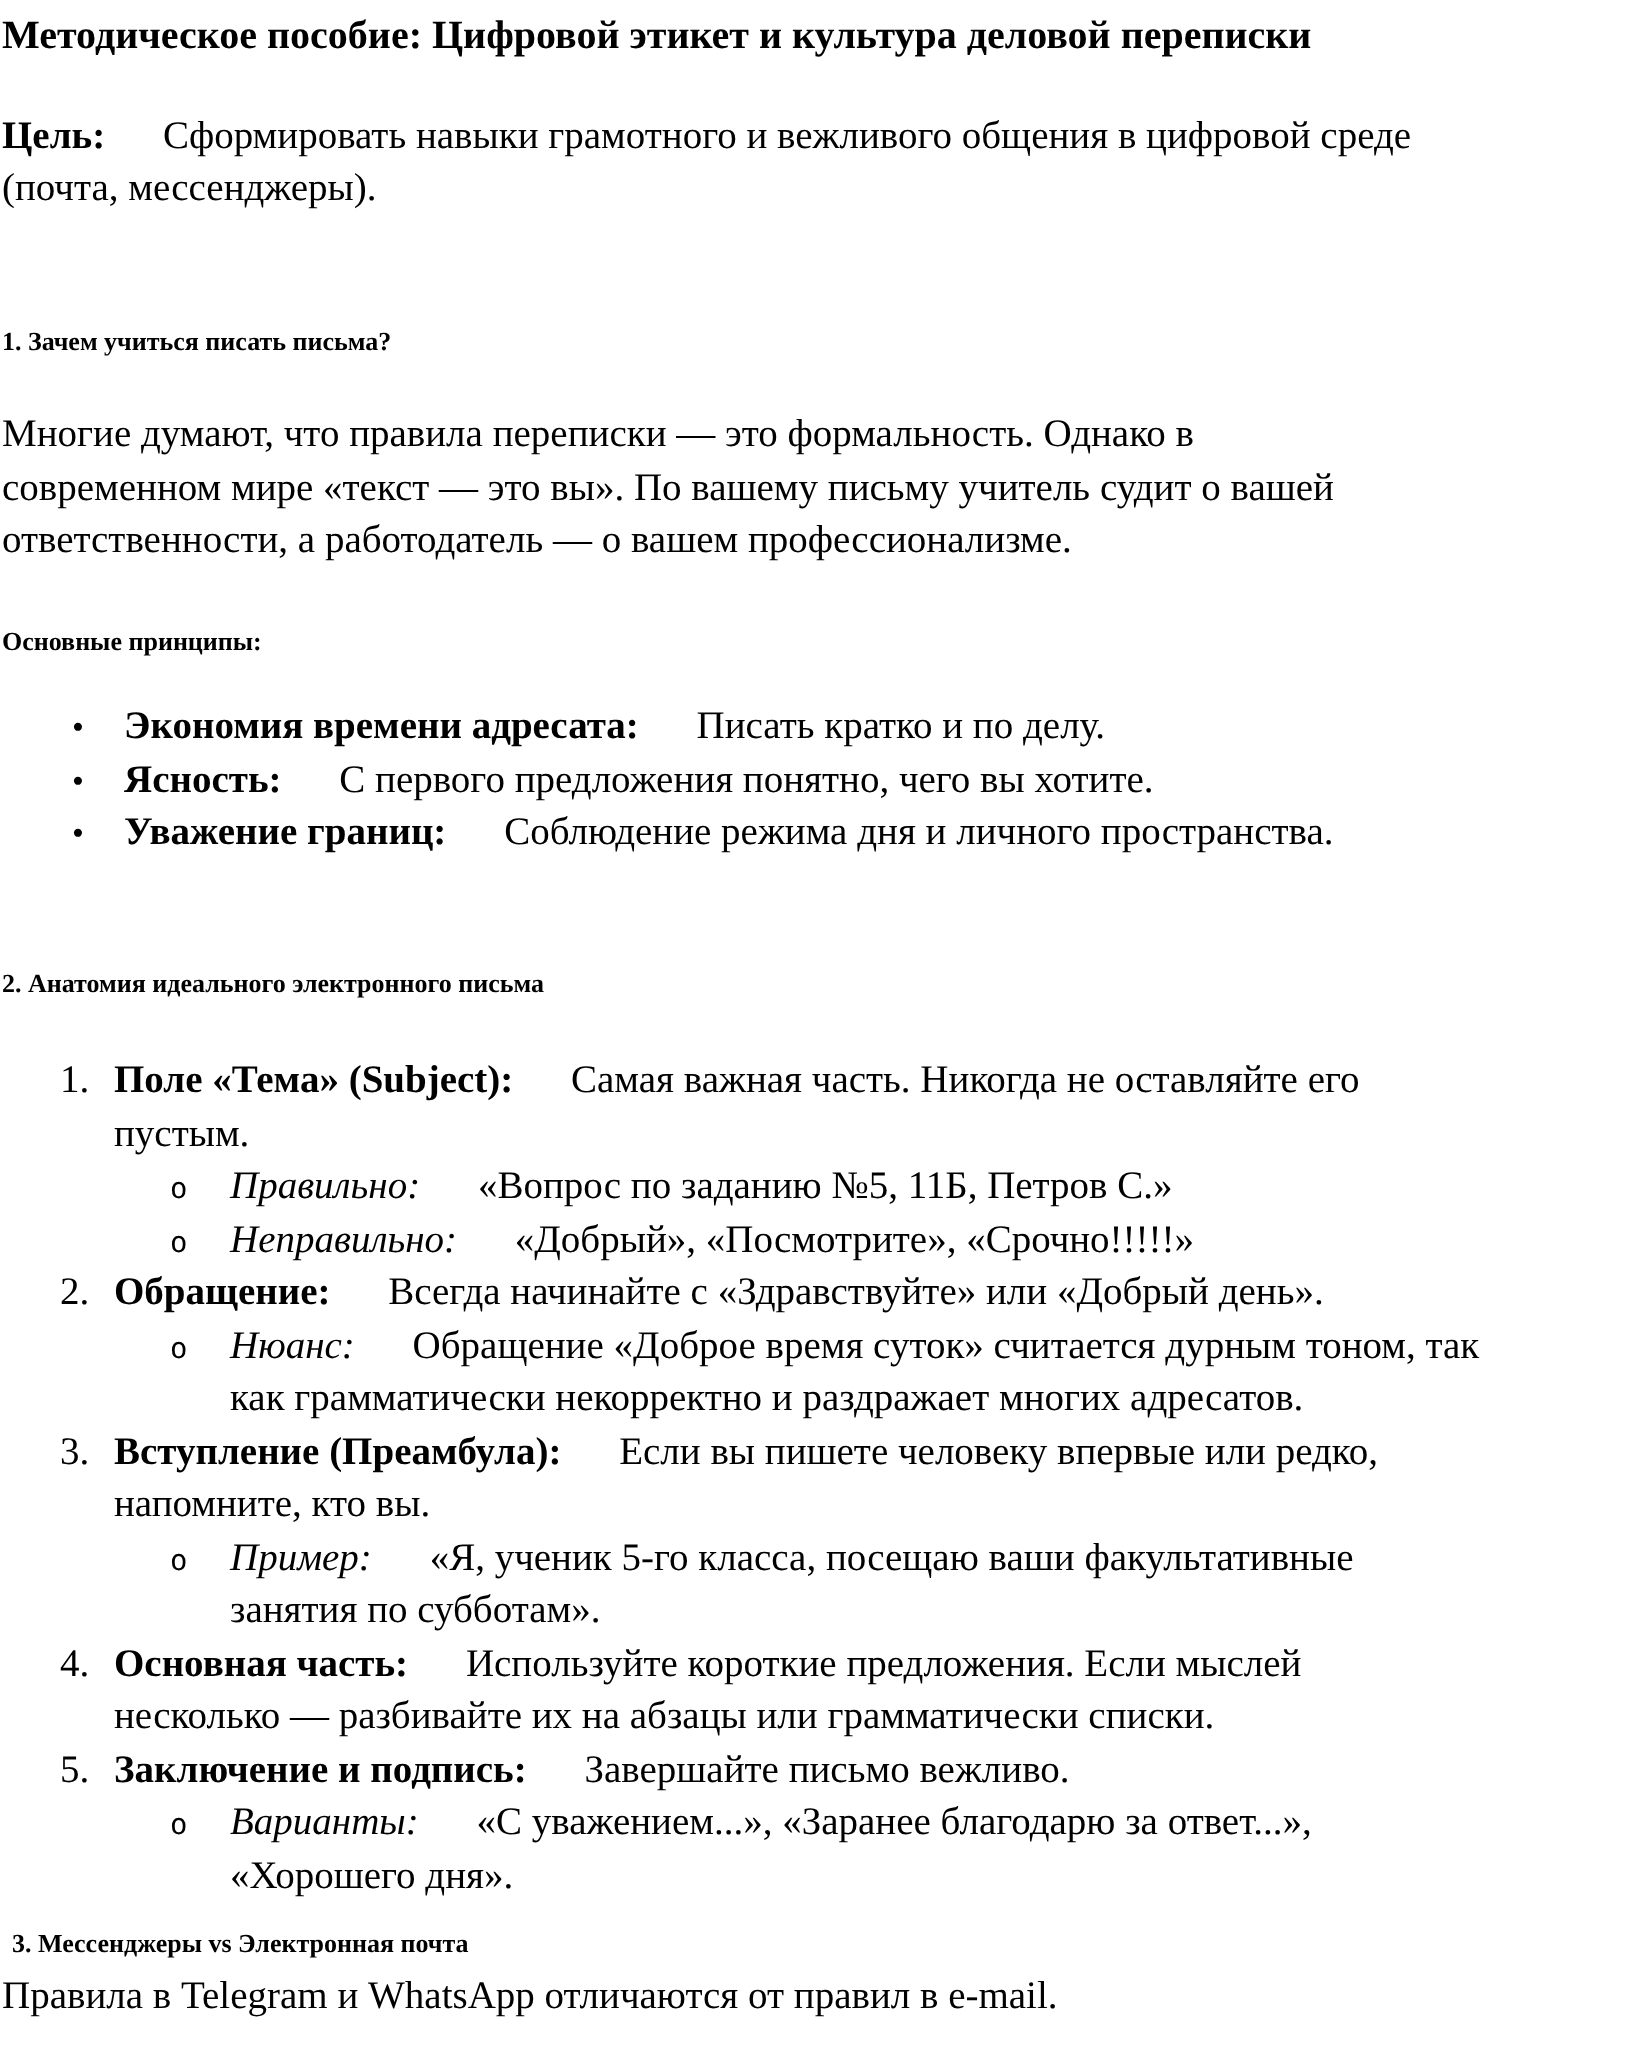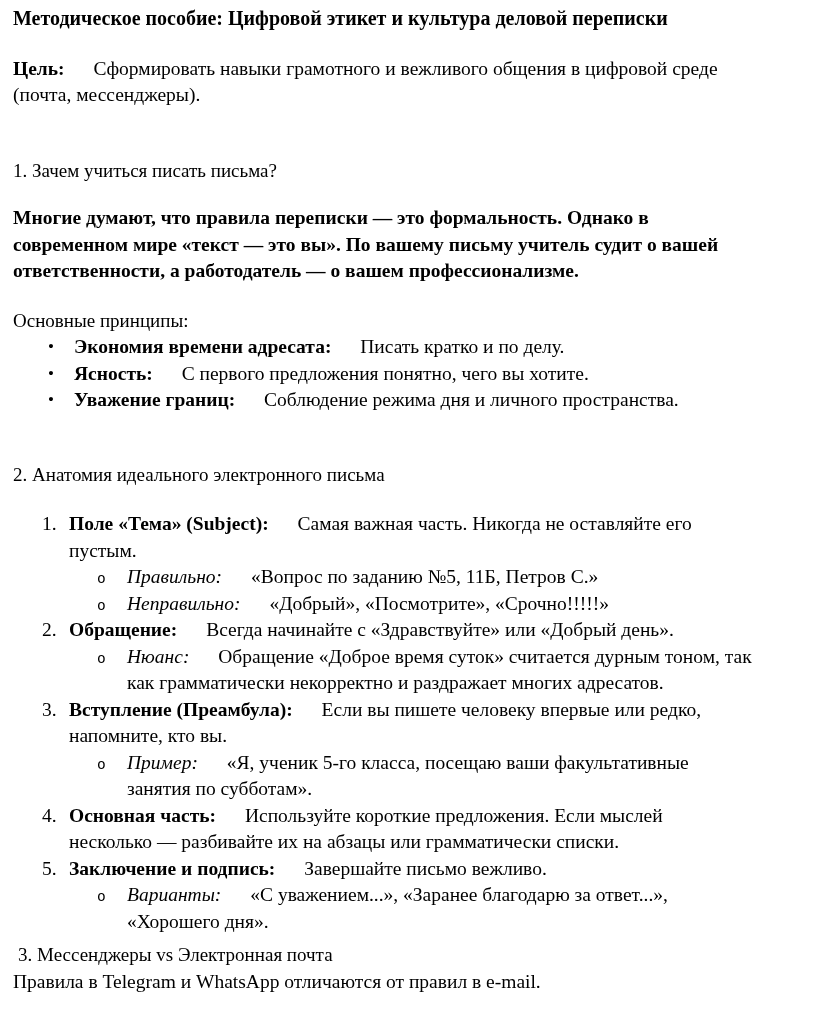--- a/index.html
+++ b/index.html
@@ -13,42 +13,42 @@
     overflow: hidden;
     font-family: "Liberation Serif", "DejaVu Serif", serif;
     font-size: 19.5px;
     line-height: 26.5px;
     color: #000000;
   }
   .page {
     box-sizing: border-box;
     width: 816px;
     height: 1031px;
-    padding: 5px 44px 0 13px;
+    padding: 5px 44px 0 1px;
   }
   .pre { white-space: pre-line; margin-left: 24px; }
 
   .doc-title {
     font-size: 20px;
     font-weight: bold;
     margin: 0 0 24px 0;
     line-height: 26.5px;
   }
   .goal { margin: 0 0 49px 0; }
   .goal b { font-weight: bold; text-align: center; }
 
   .sec-heading {
-    font-size: 19px;
-    font-weight: normal;
+    font-size: 13px;
+    font-weight: bold;
     margin: 0;
     line-height: 26.5px;
   }
   .h-s1 { margin-bottom: 21px; }
-  .para1 { margin: 0 0 23px 0; font-weight: bold; }
-  .h-principles { }
+  .para1 { margin: 0 0 23px 0; }
+  .h-principles { margin-bottom: 17px; }
 
   .principles {
     list-style: none;
     margin: 0 0 48px 0;
     padding: 0;
   }
   .principle-item {
     position: relative;
     padding-left: 61px;
   }

